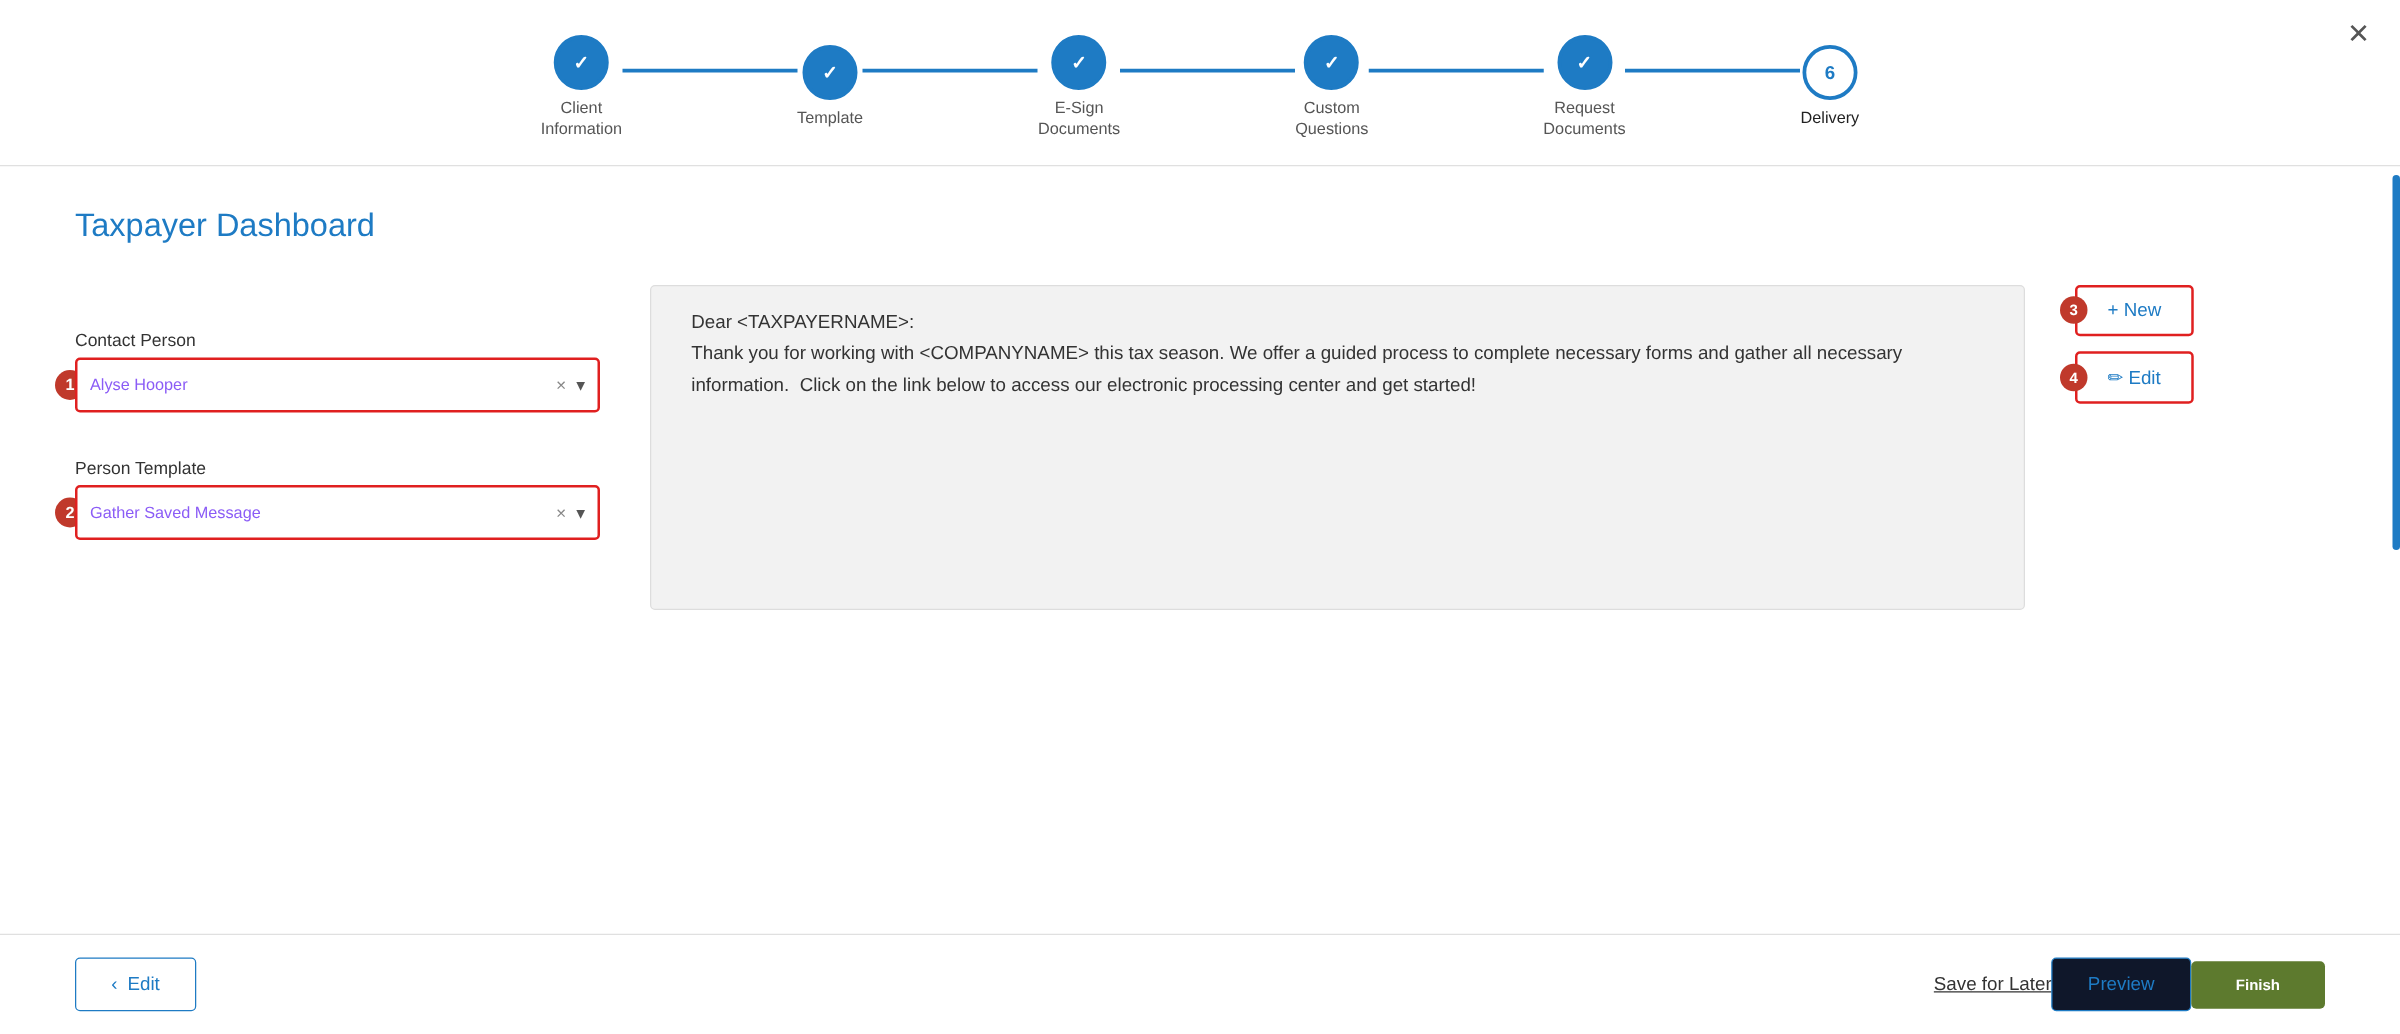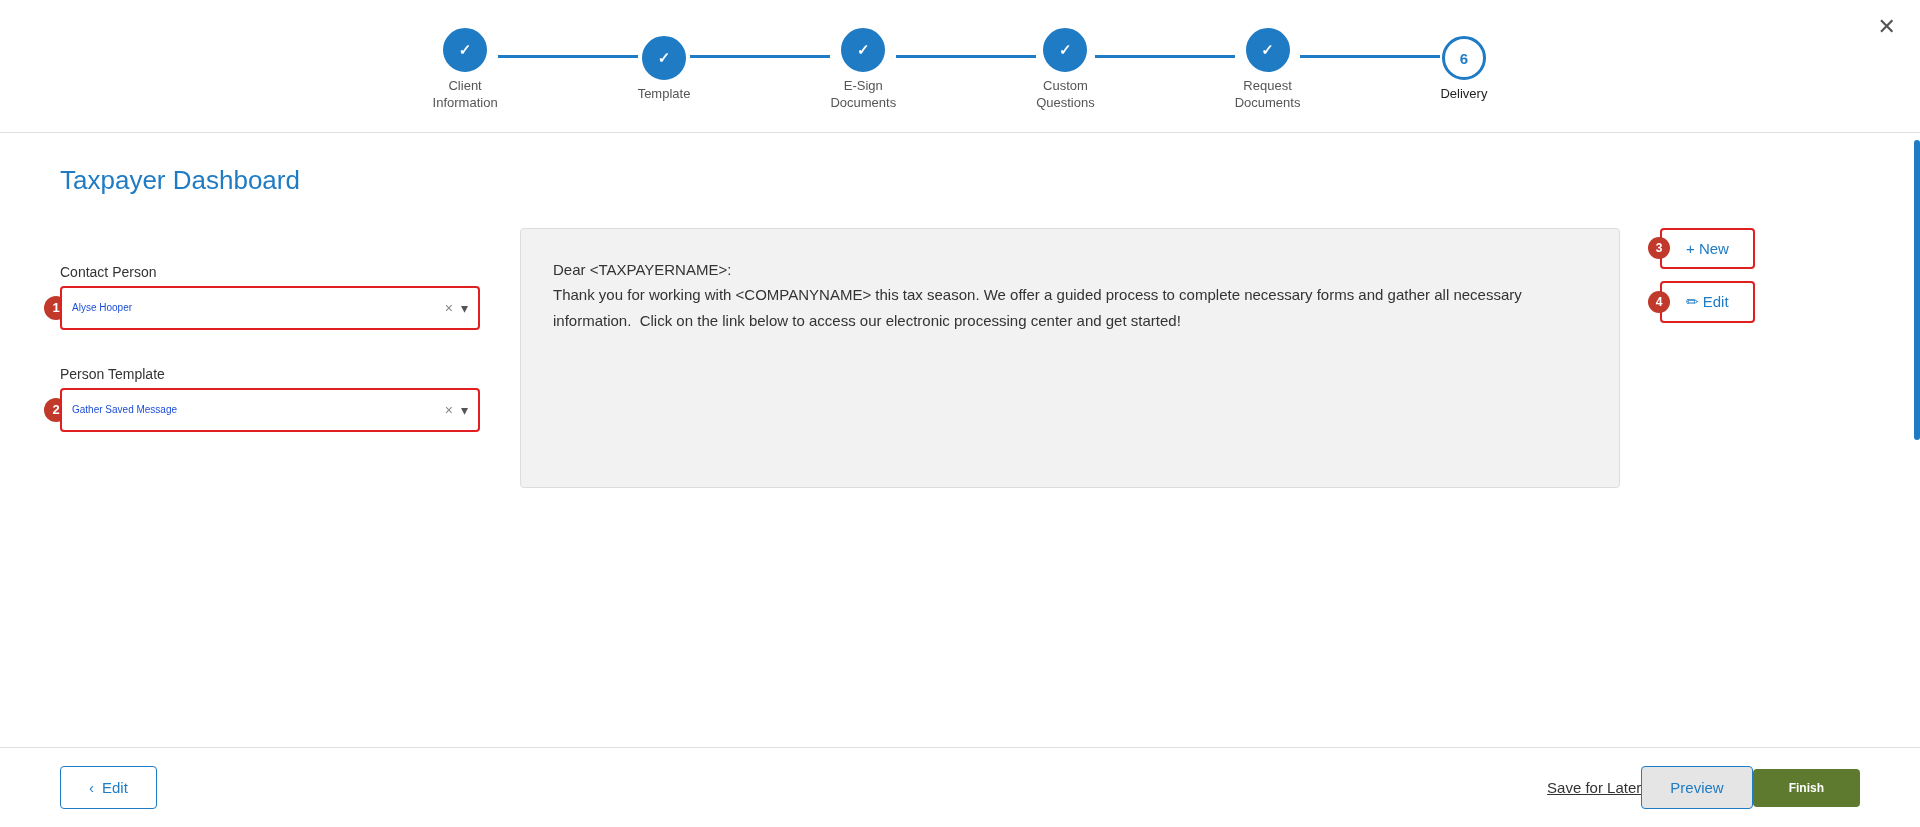--- a/index.html
+++ b/index.html
@@ -138,22 +138,22 @@
       background: #fff;
       display: flex;
       align-items: center;
       padding: 0 10px;
       height: 44px;
       margin-bottom: 28px;
     }
 
     .select-value {
       flex: 1;
-      font-size: 10px;
-      color: #1d4ed8;
+      font-size: 13px;
+      color: #8b5cf6;
     }
 
     .select-icons {
       display: flex;
       align-items: center;
       gap: 8px;
       color: #888;
       font-size: 14px;
     }
 
@@ -189,21 +189,21 @@
       position: relative;
       margin-bottom: 4px;
     }
 
     
     .message-preview {
       flex: 1;
       background: #f2f2f2;
       border: 1px solid #ddd;
       border-radius: 4px;
-      padding: 28px 32px;
+      padding: 16px 32px;
       font-size: 15px;
       color: #333;
       line-height: 1.7;
       min-height: 260px;
       max-height: 320px;
     }
 
     
     .right-col {
       width: 200px;
@@ -277,21 +277,21 @@
       background: none;
       border: none;
       color: #333;
       font-size: 15px;
       cursor: pointer;
       text-decoration: underline;
     }
 
     .preview-btn {
       border: 1px solid #1e7bc4;
-      background: #e5e5e5;
+      background: #0f172a;
       color: #1e7bc4;
       border-radius: 4px;
       padding: 12px 28px;
       font-size: 15px;
       cursor: pointer;
     }
 
     .finish-btn {
       background: #5d7a2e;
       border: none;

